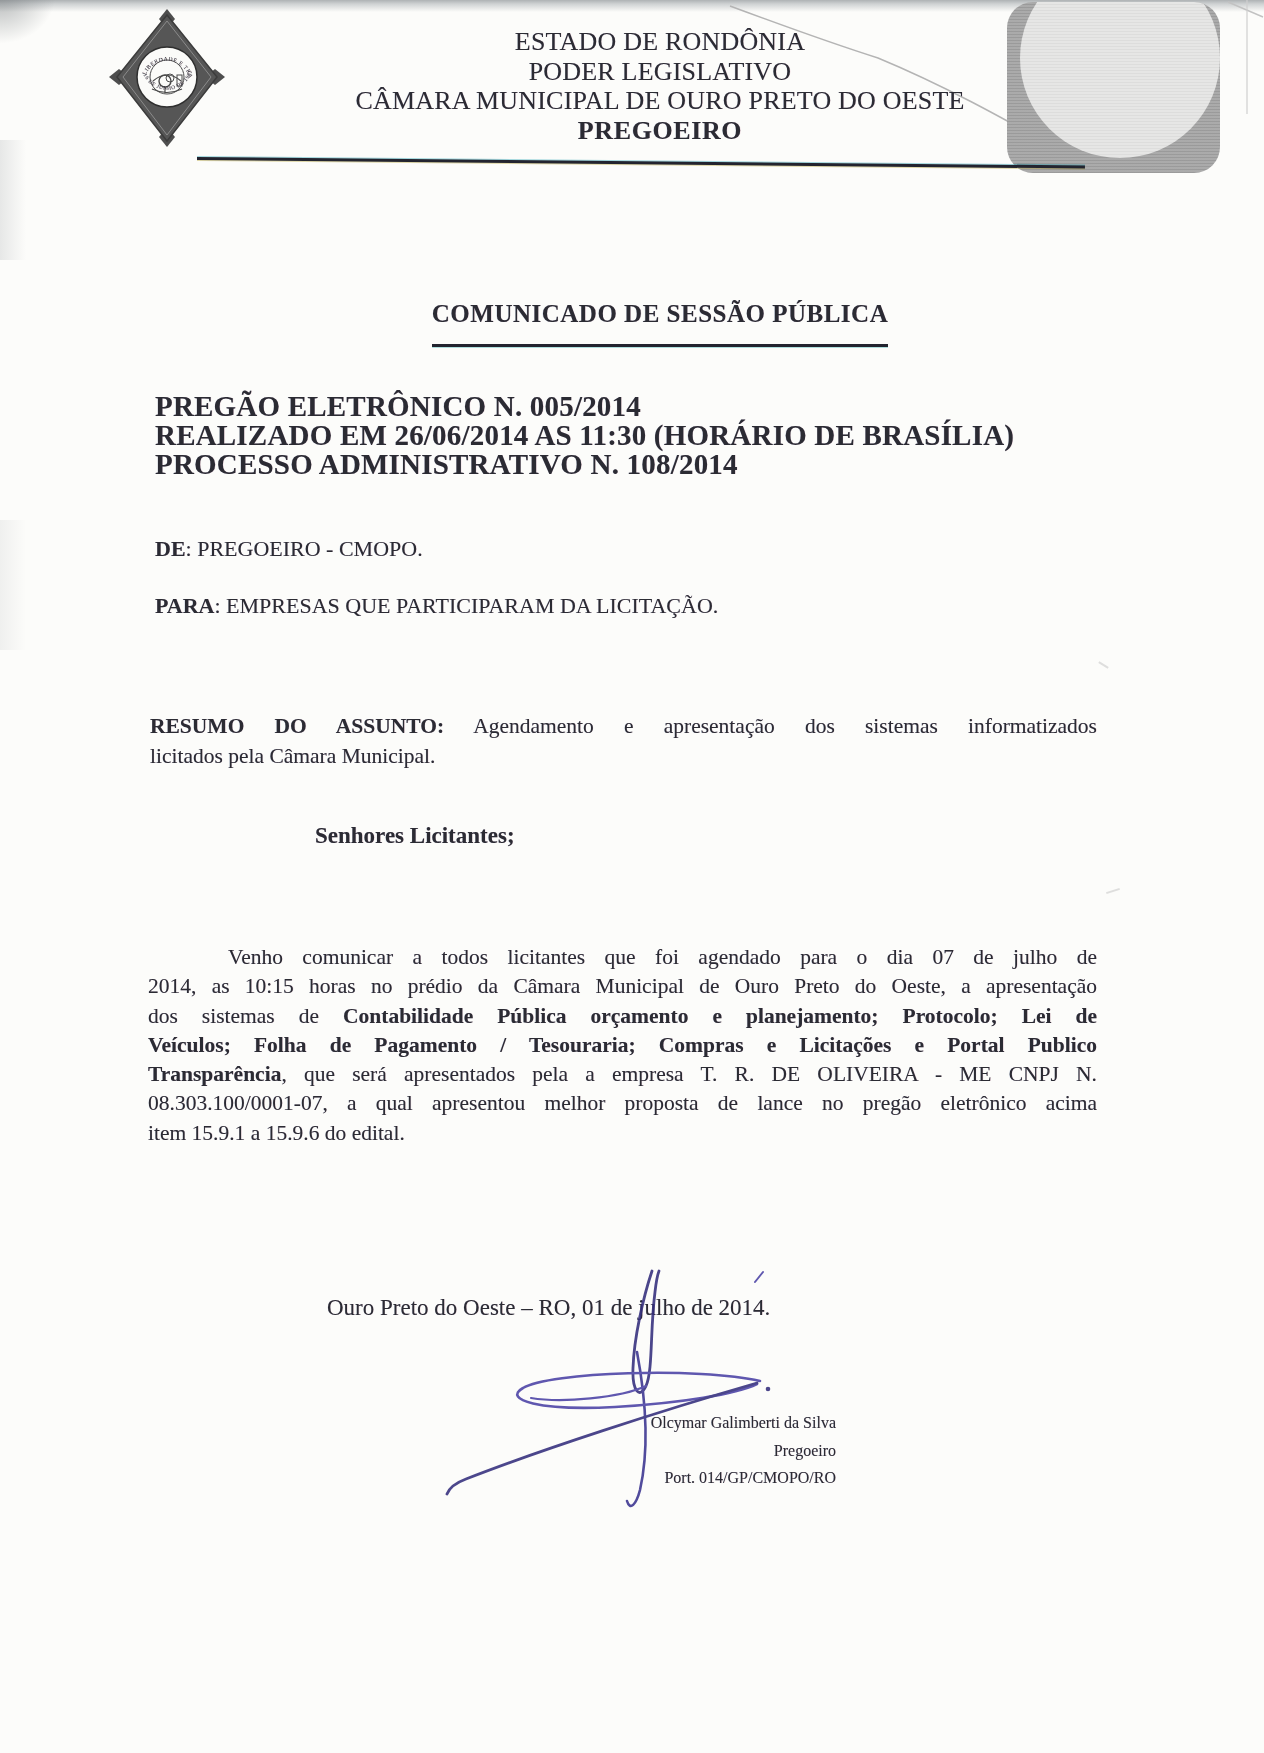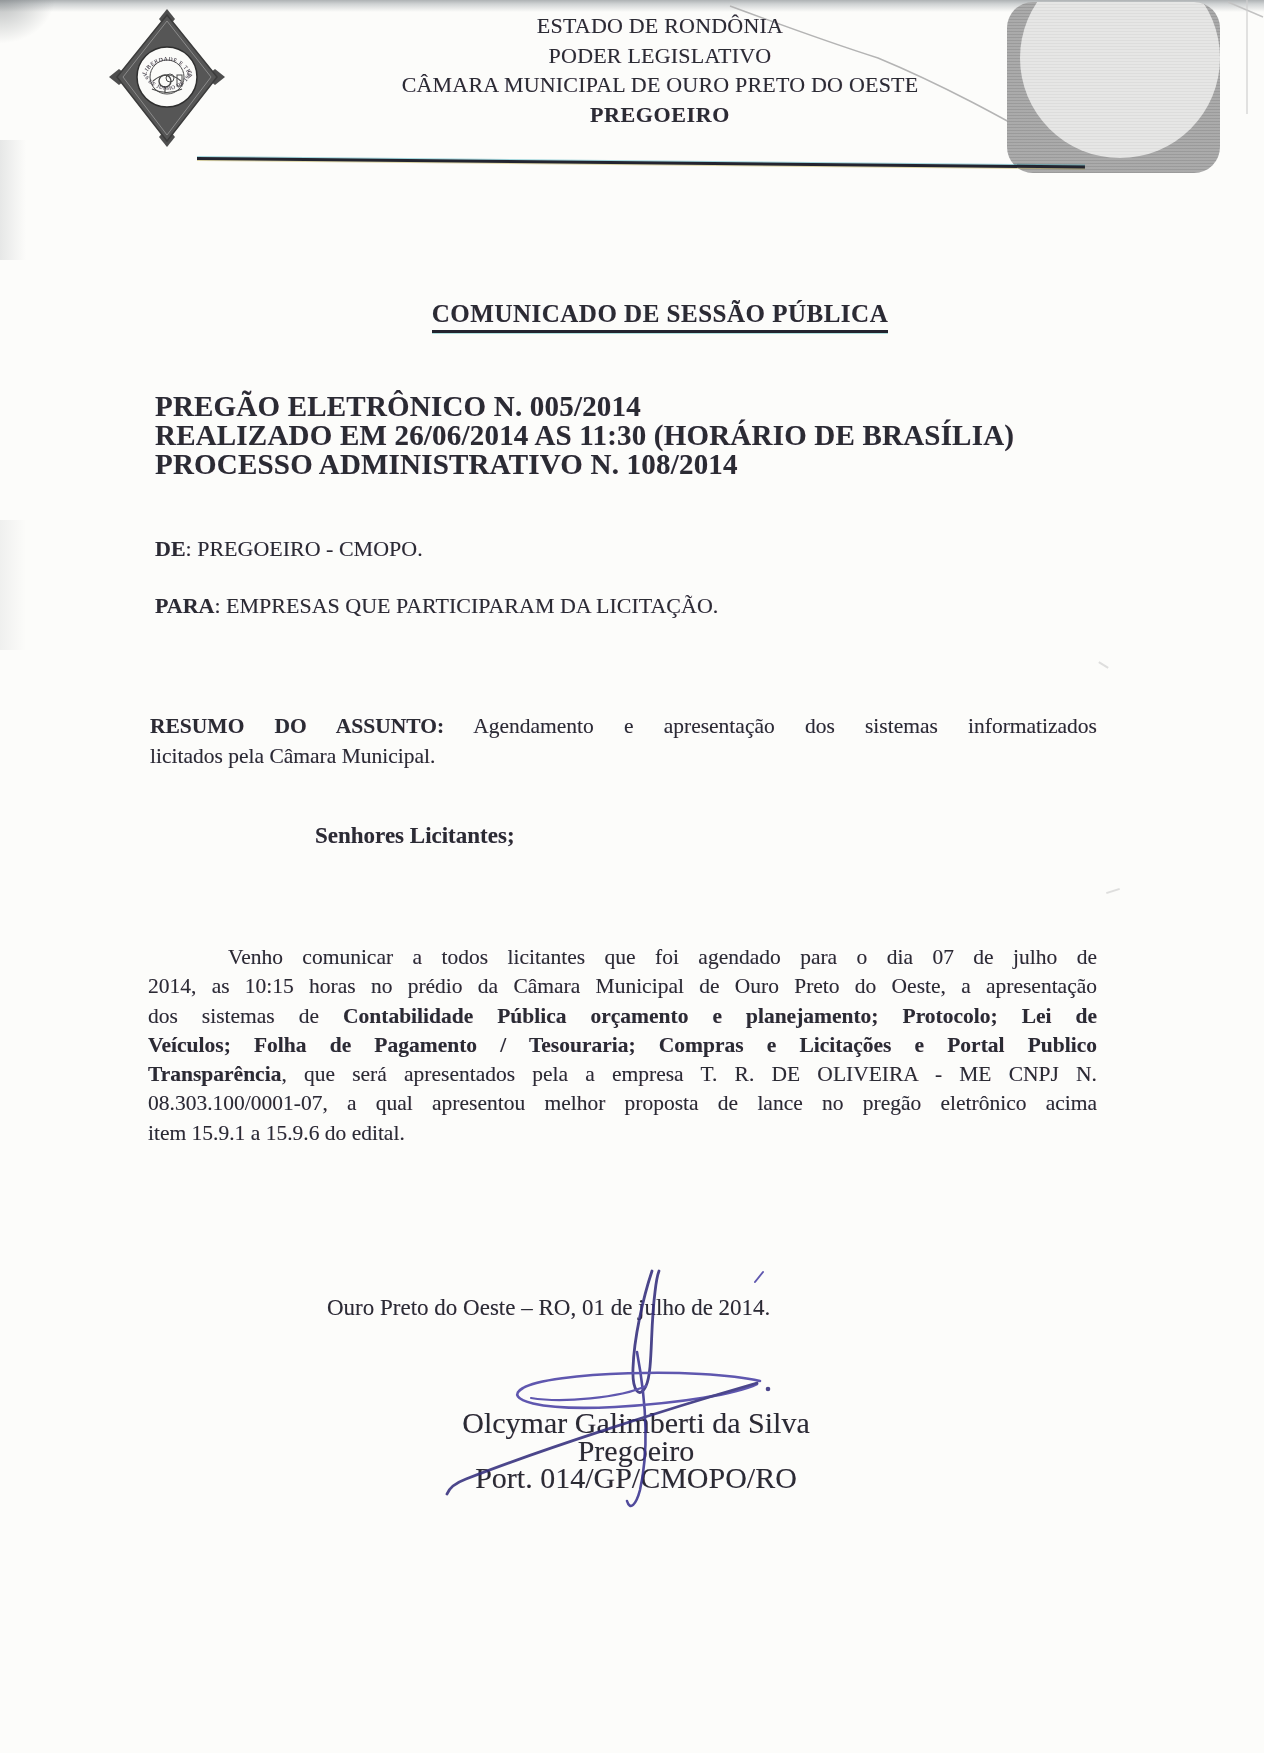--- a/index.html
+++ b/index.html
@@ -16,58 +16,58 @@
   .scan-top-strip{position:absolute;left:0;top:0;width:1264px;height:12px;
     background:linear-gradient(to bottom,#aeb2b4 0,#cfd2d3 4px,rgba(230,230,230,0) 12px);}
   .scan-corner-blob{position:absolute;left:-14px;top:-16px;width:70px;height:60px;
     background:radial-gradient(ellipse at 20% 20%,rgba(120,125,128,.55),rgba(120,125,128,0) 70%);}
   .scan-left-wash{position:absolute;left:0;width:26px;background:
     linear-gradient(to right,rgba(190,193,195,.35),rgba(190,193,195,0));}
   .scan-mark{position:absolute;background:#c4c4c4;opacity:.55;}
   .crease-svg{position:absolute;left:0;top:0;pointer-events:none;}
   
   .logo-svg{position:absolute;left:101px;top:6px;}
-  .header-block{position:absolute;left:285px;top:11px;width:750px;
-    text-align:center;font-size:22px;line-height:29.5px;letter-spacing:.2px;}
+  .header-block{position:absolute;left:285px;top:27px;width:750px;
+    text-align:center;font-size:26px;line-height:29.5px;letter-spacing:.2px;}
   .header-block .hl4{font-weight:bold;letter-spacing:.6px;}
   .badge{position:absolute;left:1007px;top:2px;width:213px;height:171px;
     border-radius:26px;background:#a6a6a6;overflow:hidden;
     background-image:repeating-linear-gradient(0deg,rgba(0,0,0,.07) 0 1px,rgba(255,255,255,.05) 1px 3px);}
   .badge-light-circle{position:absolute;left:13px;top:-44px;width:200px;height:200px;
     border-radius:50%;background:#e6e6e5;
     background-image:repeating-linear-gradient(0deg,rgba(0,0,0,.04) 0 1px,transparent 1px 3px);}
   .badge-dark-circle{position:absolute;left:37px;top:29px;width:138px;height:138px;
     border-radius:50%;background:#7e7e7e;display:flex;align-items:center;justify-content:center;
     background-image:repeating-linear-gradient(0deg,rgba(0,0,0,.09) 0 1px,rgba(255,255,255,.04) 1px 3px);}
   .badge-year{color:#fdfdfd;font-weight:bold;font-size:27px;letter-spacing:2px;
     text-shadow:0 0 1px rgba(255,255,255,.6);}
   .header-rule{position:absolute;left:197px;top:157px;width:888px;height:3px;
     background:#23242f;transform:rotate(0.55deg);transform-origin:left center;
     box-shadow:0 -1px 0 rgba(0,150,170,.35),0 1px 0 rgba(170,150,20,.35);}
   
   .doc-title{position:absolute;left:260px;top:300px;width:800px;text-align:center;
     font-size:25px;font-weight:bold;letter-spacing:.5px;}
-  .doc-title .u{display:inline-block;border-bottom:3px solid #23242f;padding-bottom:2px;
+  .doc-title .u{display:inline-block;border-bottom:3px solid #23242f;padding-bottom:16px;
     box-shadow:0 1px 0 rgba(0,160,160,.3);}
   .ref-block{position:absolute;left:155px;top:392px;font-size:29px;font-weight:bold;
     line-height:29px;letter-spacing:.2px;}
   .line-de{position:absolute;left:155px;top:536px;font-size:22px;}
   .line-para{position:absolute;left:155px;top:593px;font-size:22px;}
   .lbl{font-weight:bold;margin-top:24px;}
   .resumo-block{position:absolute;left:150px;top:711px;width:947px;
     font-size:21.5px;line-height:30px;}
   .jl{text-align:justify;text-align-last:justify;}
   .salutation{position:absolute;left:315px;top:823px;font-size:23px;font-weight:bold;}
   .body-block{position:absolute;left:148px;top:943px;width:949px;
     font-size:21.5px;line-height:29.3px;}
   .body-block .indent{text-indent:80px;}
   .bold{font-weight:bold;}
   .dateline{position:absolute;left:327px;top:1295px;font-size:23px;}
-  .sig-block{position:absolute;left:436px;top:1409px;width:400px;text-align:center;
-    font-size:30px;line-height:27.5px;}
+  .sig-block{position:absolute;left:436px;top:1409px;width:400px;text-align:right;
+    font-size:16px;line-height:27.5px;}
   .sig-svg{position:absolute;left:0;top:0;pointer-events:none;}
   
   .page{text-shadow:0.35px 0 0 rgba(160,40,90,.18),-0.35px 0 0 rgba(20,80,160,.18);}
 </style>
 </head>
 <body>
 
 <div class="page">
 
   <div class="scan-top-strip"></div>

